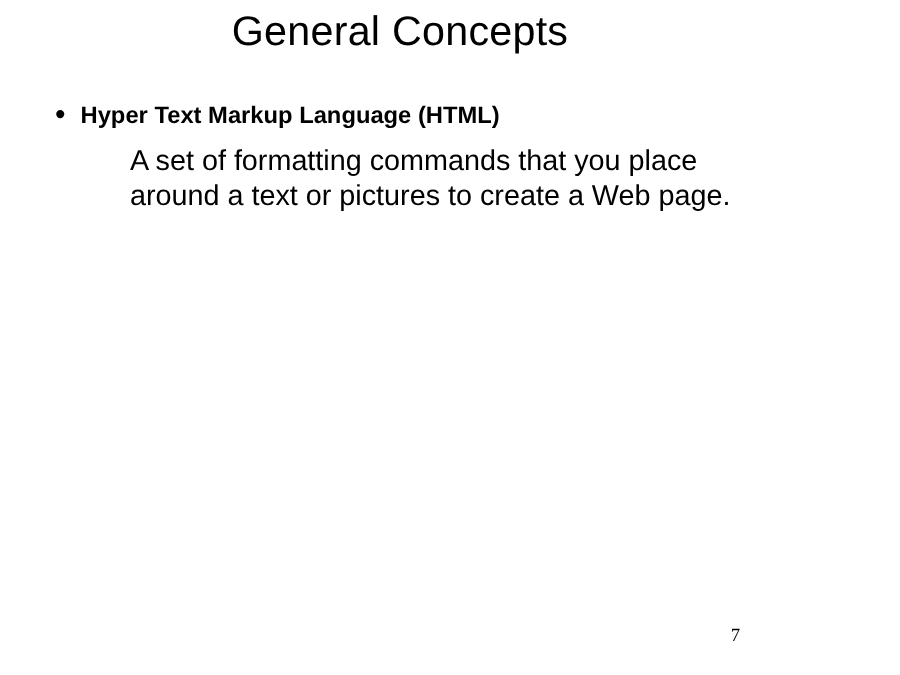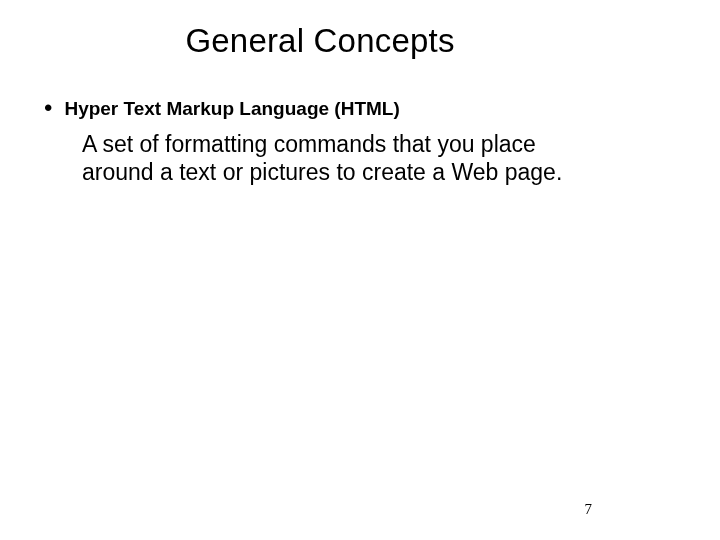--- a/index.html
+++ b/index.html
@@ -1,23 +1,23 @@
 <!DOCTYPE html>
 <html><head>
   <meta charset="utf-8">
   <style>
     * { margin: 0; padding: 0; box-sizing: border-box; }
     html, body { width: 720px; height: 540px; background: #fff; font-family: Arial, Helvetica, sans-serif; color: #000; }
-    .slide { position: relative; width: 640px; height: 540px; padding: 22px 40px 30px 40px; }
+    .slide { position: relative; width: 640px; height: 540px; padding: 6px 40px 30px 40px; }
     .title { text-align: center; font-size: 33px; font-weight: 400; margin-top: 0; margin-bottom: 34px; letter-spacing: 0.2px; }
     .content { margin-left: 4px; }
     .bullet-row { display: flex; align-items: flex-start; margin-bottom: 6px; }
     .bullet-dot { font-size: 24px; line-height: 28px; margin-right: 12px; }
     .bullet-text { font-size: 19px; font-weight: 700; line-height: 30px; }
-    .desc { font-size: 23px; font-weight: 400; line-height: 28px; margin-left: 38px; max-width: 560px; }
+    .desc { font-size: 23px; font-weight: 400; line-height: 28px; margin-left: 60px; max-width: 560px; }
     .page-num { position: absolute; bottom: 22px; right: 48px; font-size: 15px; font-family: "Times New Roman", Times, serif; }
   </style>
 </head>
 <body>
 
 <div class="slide">
   <h1 class="title">General Concepts</h1>
 
   <div class="content">
     <div class="bullet-row">

